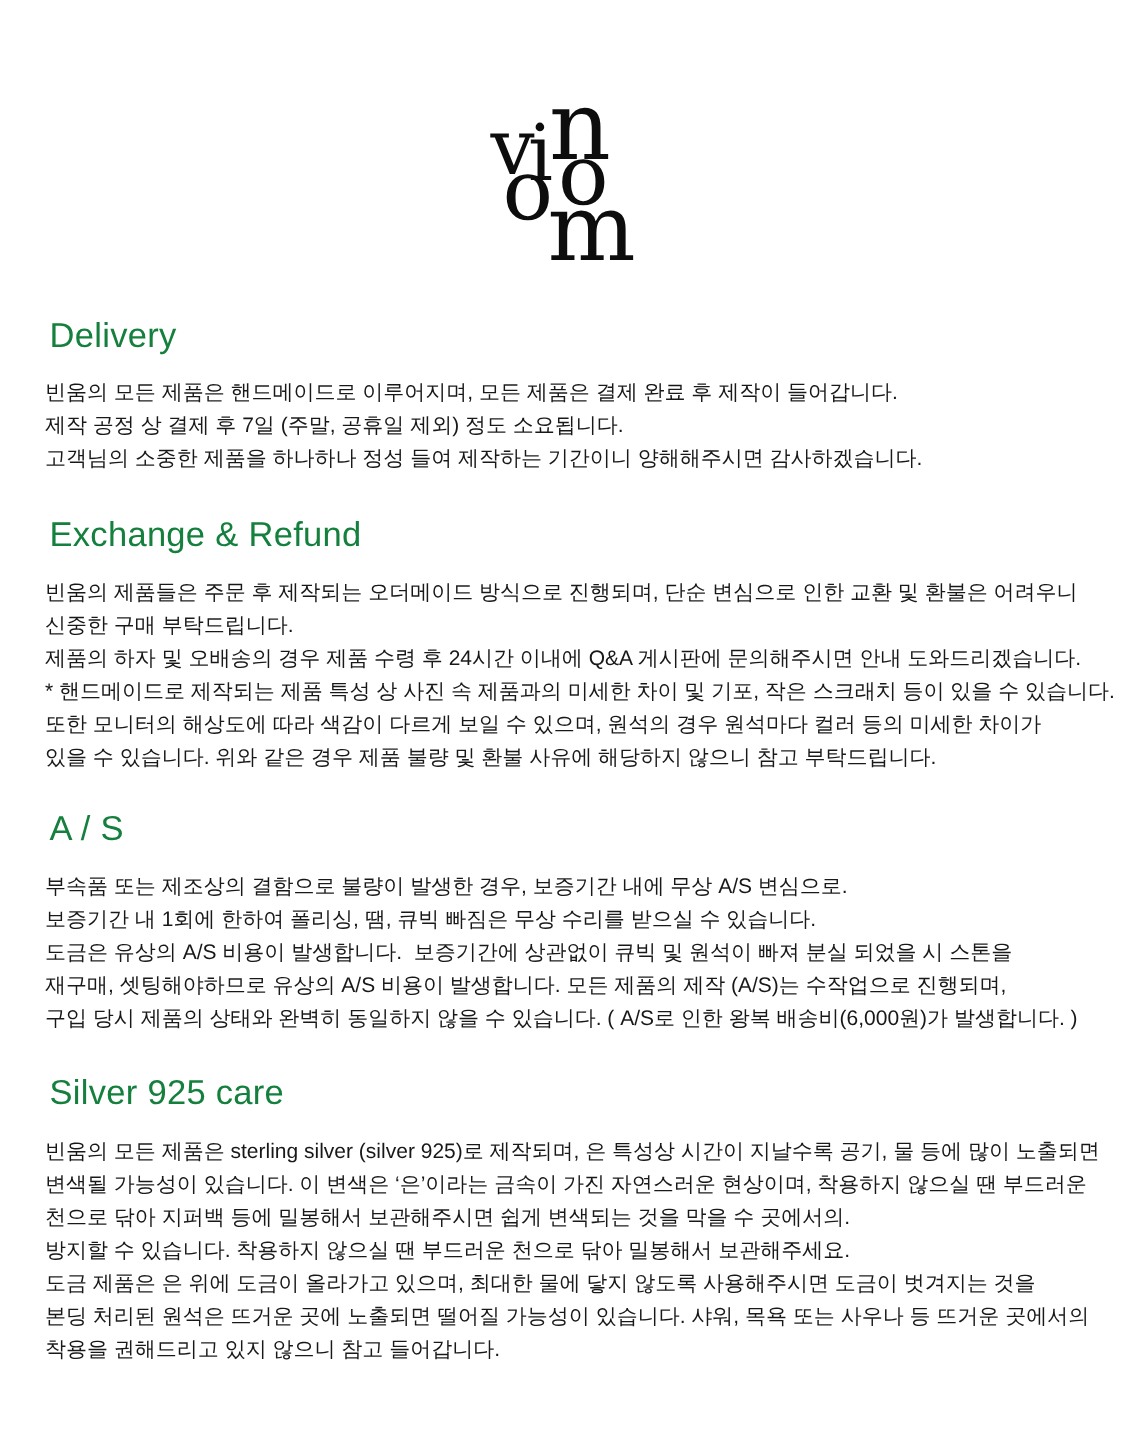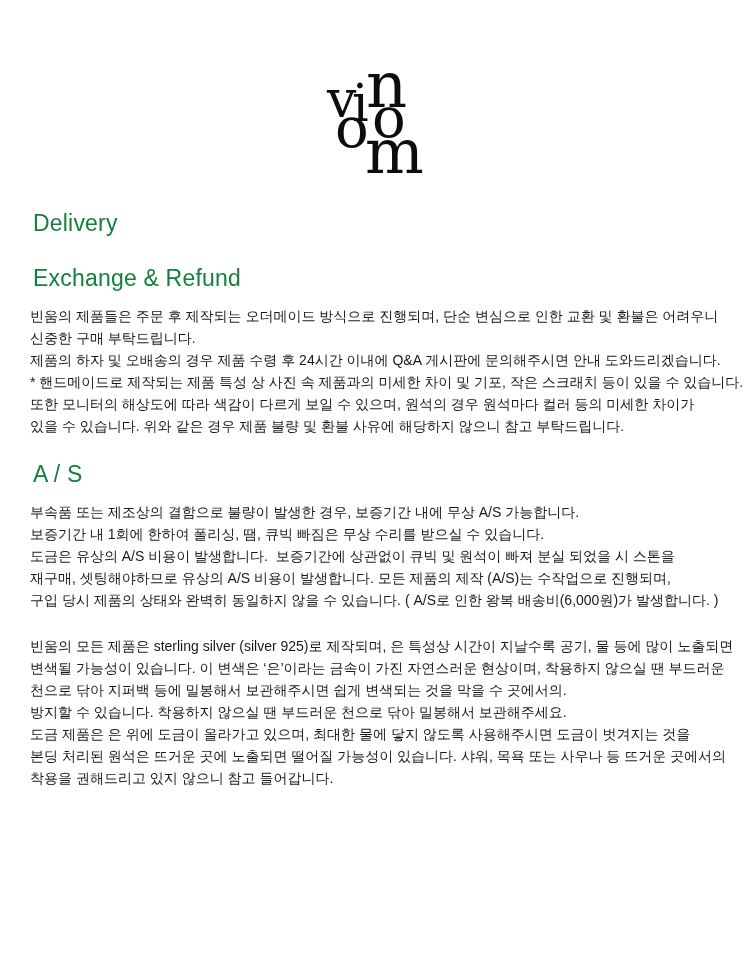--- a/index.html
+++ b/index.html
@@ -84,46 +84,52 @@
       <span class="lg lo1">o</span>
       <span class="lg lo2">o</span>
       <span class="lg lm">m</span>
     </div>
   </div>
 
   <div class="content">
 
     <section class="info-section sec-delivery">
       <h2 class="heading">Delivery</h2>
+      <div class="body">
+          <div class="line">빈움의 모든 제품은 핸드메이드로 이루어지며, 모든 제품은 결제 완료 후 제작이 들어갑니다.</div>
+          <div class="line">제작 공정 상 결제 후 7일 (주말, 공휴일 제외) 정도 소요됩니다.</div>
+          <div class="line">고객님의 소중한 제품을 하나하나 정성 들여 제작하는 기간이니 양해해주시면 감사하겠습니다.</div>
+        </div>
     </section>
 
     <section class="info-section sec-exchange">
       <h2 class="heading">Exchange &amp; Refund</h2>
       <div class="body">
           <div class="line">빈움의 제품들은 주문 후 제작되는 오더메이드 방식으로 진행되며, 단순 변심으로 인한 교환 및 환불은 어려우니</div>
           <div class="line">신중한 구매 부탁드립니다.</div>
           <div class="line">제품의 하자 및 오배송의 경우 제품 수령 후 24시간 이내에 Q&amp;A 게시판에 문의해주시면 안내 도와드리겠습니다.</div>
           <div class="line">* 핸드메이드로 제작되는 제품 특성 상 사진 속 제품과의 미세한 차이 및 기포, 작은 스크래치 등이 있을 수 있습니다.</div>
           <div class="line">또한 모니터의 해상도에 따라 색감이 다르게 보일 수 있으며, 원석의 경우 원석마다 컬러 등의 미세한 차이가</div>
           <div class="line">있을 수 있습니다. 위와 같은 경우 제품 불량 및 환불 사유에 해당하지 않으니 참고 부탁드립니다.</div>
         </div>
     </section>
 
     <section class="info-section sec-as">
       <h2 class="heading">A / S</h2>
       <div class="body">
-          <div class="line">부속품 또는 제조상의 결함으로 불량이 발생한 경우, 보증기간 내에 무상 A/S 가능합니다.</div>
+          <div class="line">부속품 또는 제조상의 결함으로 불량이 발생한 경우, 보증기간 내에 무상 A/S 변심으로.</div>
           <div class="line">보증기간 내 1회에 한하여 폴리싱, 땜, 큐빅 빠짐은 무상 수리를 받으실 수 있습니다.</div>
           <div class="line">도금은 유상의 A/S 비용이 발생합니다.&nbsp; 보증기간에 상관없이 큐빅 및 원석이 빠져 분실 되었을 시 스톤을</div>
           <div class="line">재구매, 셋팅해야하므로 유상의 A/S 비용이 발생합니다. 모든 제품의 제작 (A/S)는 수작업으로 진행되며,</div>
           <div class="line">구입 당시 제품의 상태와 완벽히 동일하지 않을 수 있습니다. ( A/S로 인한 왕복 배송비(6,000원)가 발생합니다. )</div>
         </div>
     </section>
 
     <section class="info-section sec-silver">
+      <h2 class="heading">Silver 925 care</h2>
       <div class="body">
           <div class="line">빈움의 모든 제품은 sterling silver (silver 925)로 제작되며, 은 특성상 시간이 지날수록 공기, 물 등에 많이 노출되면</div>
           <div class="line">변색될 가능성이 있습니다. 이 변색은 ‘은’이라는 금속이 가진 자연스러운 현상이며, 착용하지 않으실 땐 부드러운</div>
           <div class="line">천으로 닦아 지퍼백 등에 밀봉해서 보관해주시면 쉽게 변색되는 것을 막을 수 곳에서의.</div>
           <div class="line">방지할 수 있습니다. 착용하지 않으실 땐 부드러운 천으로 닦아 밀봉해서 보관해주세요.</div>
           <div class="line">도금 제품은 은 위에 도금이 올라가고 있으며, 최대한 물에 닿지 않도록 사용해주시면 도금이 벗겨지는 것을</div>
           <div class="line">본딩 처리된 원석은 뜨거운 곳에 노출되면 떨어질 가능성이 있습니다. 샤워, 목욕 또는 사우나 등 뜨거운 곳에서의</div>
           <div class="line">착용을 권해드리고 있지 않으니 참고 들어갑니다.</div>
         </div>
     </section>

